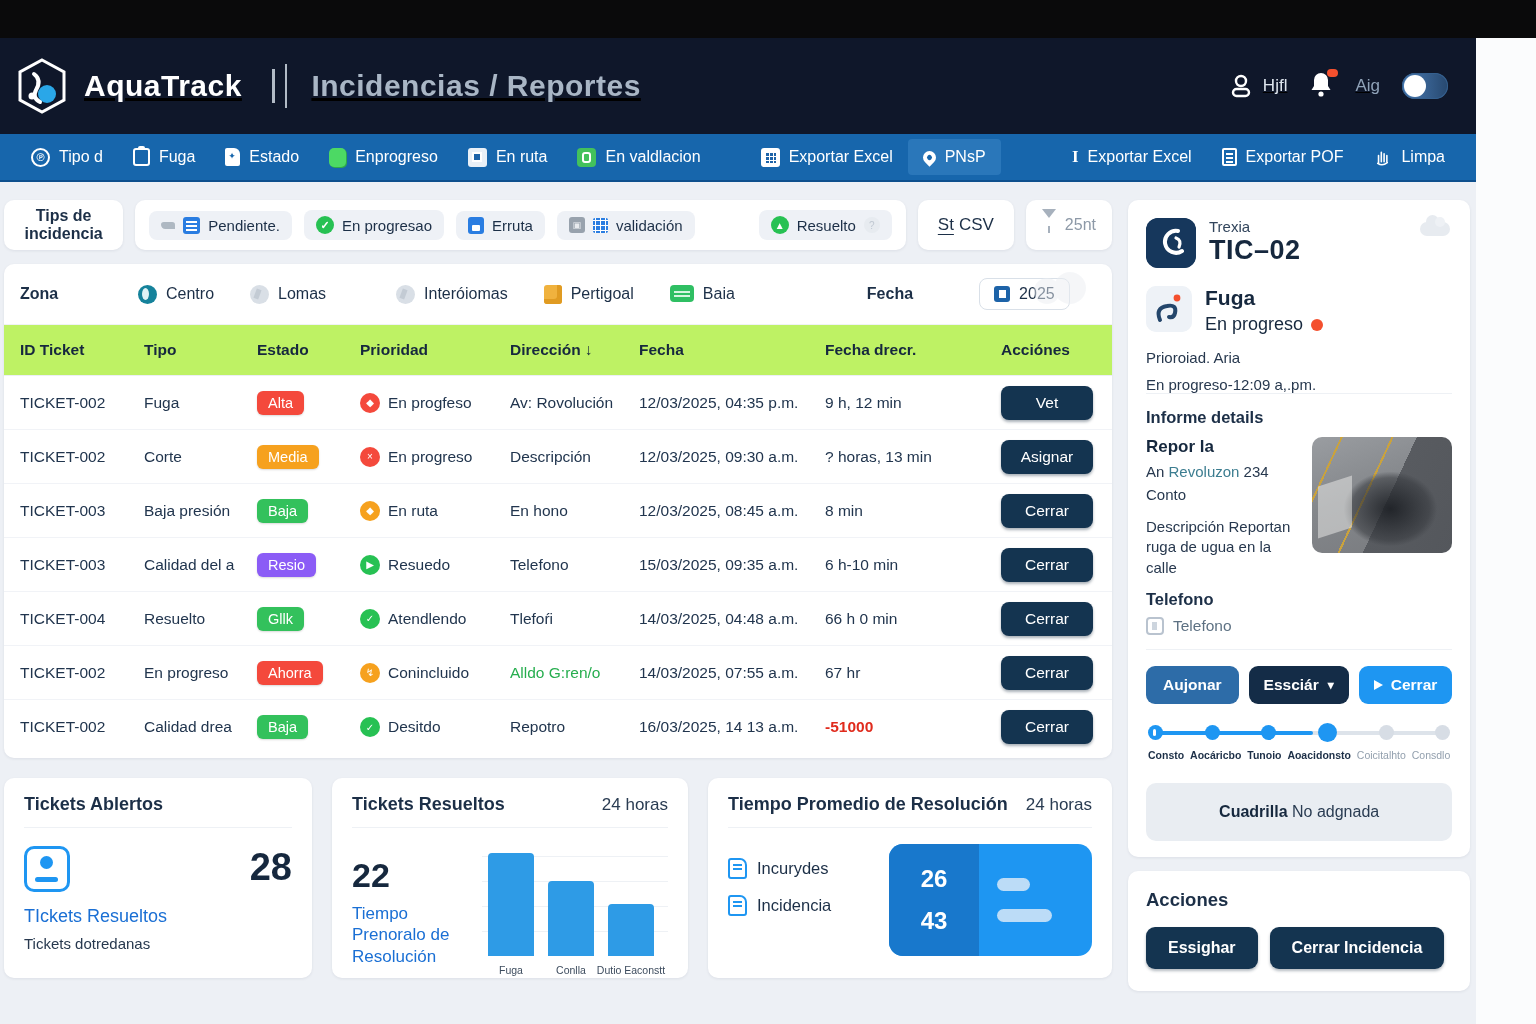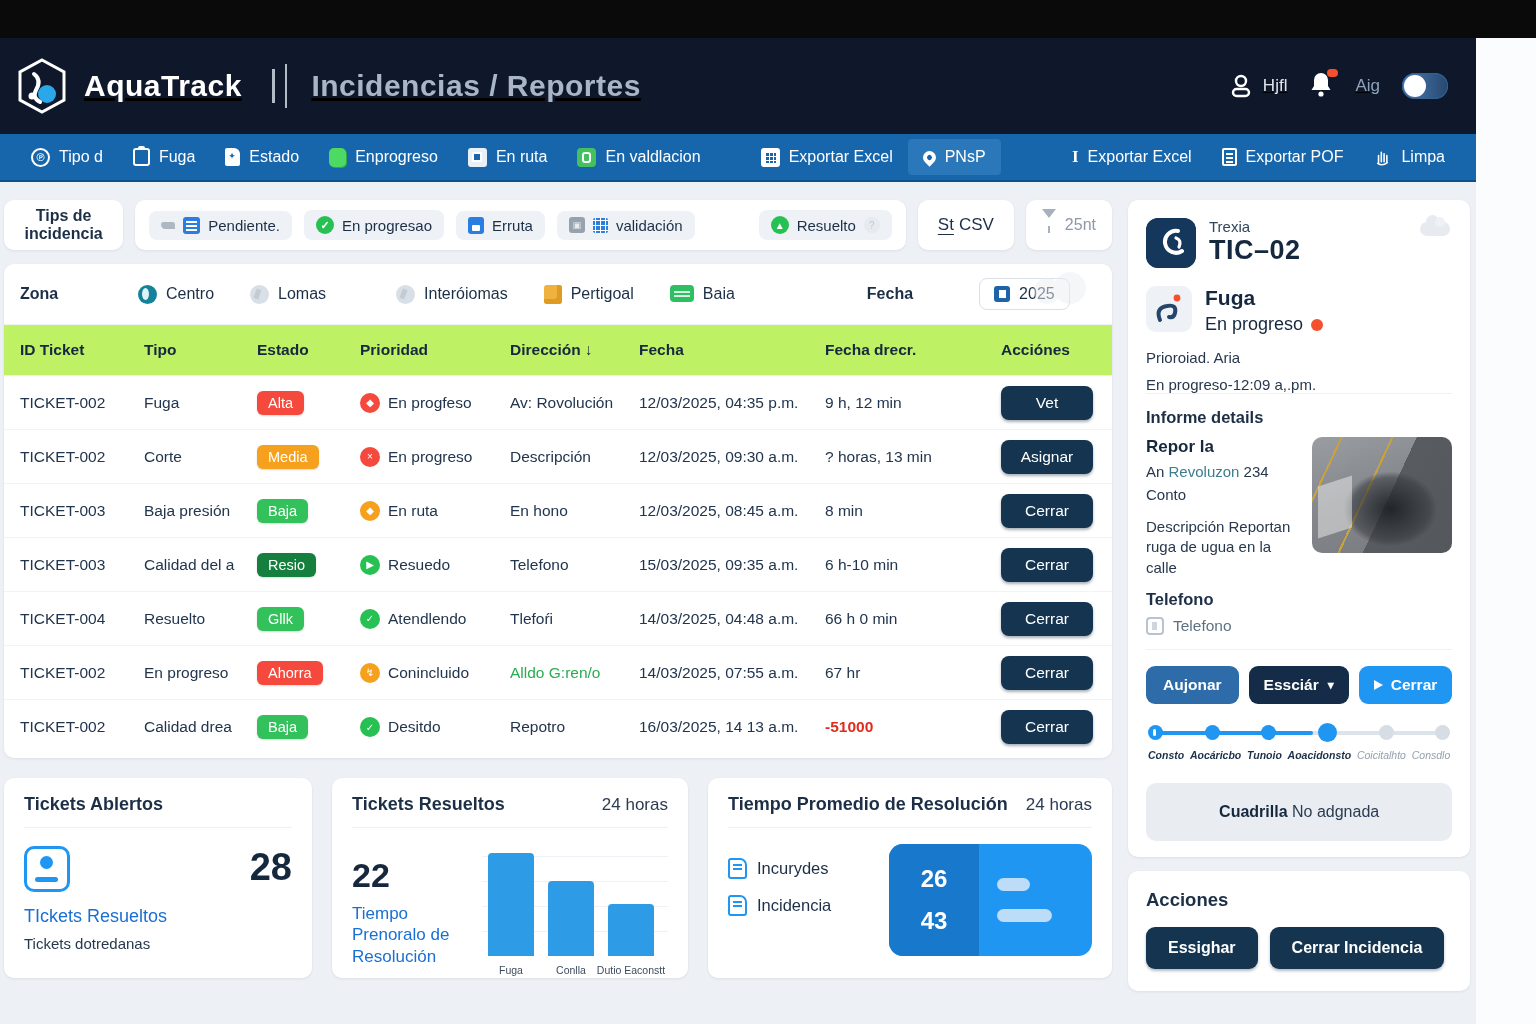--- a/index.html
+++ b/index.html
@@ -95,21 +95,21 @@
   .wm { position:absolute; right:18px; top:8px; width:60px; height:40px; opacity:.5; }
   .wm i { position:absolute; border-radius:50%; background:#eceff3; }
 
   .thead { display:grid; grid-template-columns:124px 113px 103px 150px 129px 186px 176px 1fr; padding:0 16px; height:52px; align-items:center; font-size:15.5px; font-weight:bold; color:#16283e; border-top:1px solid #f0f2f6; border-bottom:1px solid #eceff4; background:#bef264; }
   .trow { display:grid; grid-template-columns:124px 113px 103px 150px 129px 186px 176px 1fr; padding:0 16px; height:54px; align-items:center; font-size:15.5px; color:#21354e; border-bottom:1px solid #f1f3f7; }
   .trow:last-child { border-bottom:none; }
   .badge { display:inline-flex; align-items:center; justify-content:center; color:#fff; font-size:14.5px; border-radius:6px; padding:4px 11px; width:max-content; box-shadow:0 1px 2px rgba(0,0,0,.15); }
   .bg-red { background:#f4493c; }
   .bg-orange { background:#f6a11e; }
   .bg-green { background:#33c15c; }
-  .bg-blue { background:#15803d; }
+  .bg-blue { background:#8b5cf6; }
   .st { display:flex; align-items:center; gap:8px; }
   .st-ico { width:20px; height:20px; border-radius:50%; color:#fff; font-size:10px; display:flex; align-items:center; justify-content:center; flex:none; }
   .st-red { background:#f4493c; }
   .st-orange { background:#f6a11e; }
   .st-green { background:#27c153; }
   .txt-green { color:#27ae4f; }
   .txt-red { color:#e02b1d; font-weight:bold; }
   .act-btn { background:#143450; color:#fff; border:none; border-radius:8px; font-size:15.5px; padding:8px 0; width:92px; cursor:pointer; justify-self:start; font-family:inherit; box-shadow:0 2px 3px rgba(10,30,50,.35); }
 
   
@@ -194,21 +194,21 @@
   .chev { font-size:12px; }
   .stepper { margin-top:20px; position:relative; padding:0 2px; }
   .step-line { position:absolute; top:7px; left:8px; right:8px; height:4px; background:#dde3ea; border-radius:2px; }
   .step-line-active { position:absolute; top:7px; left:8px; width:52%; height:4px; background:#1e96f2; border-radius:2px; }
   .step-dots { display:flex; justify-content:space-between; position:relative; }
   .sdot { width:15px; height:15px; border-radius:50%; background:#d7dde5; margin-top:1px; }
   .sdot.on { background:#1e96f2; }
   .sdot.big { width:19px; height:19px; margin-top:-1px; }
   .sdot.first { position:relative; }
   .sdot.first::after { content:""; position:absolute; left:5px; top:4px; width:3px; height:7px; background:#fff; border-radius:2px; }
-  .step-labels { display:flex; justify-content:space-between; margin-top:7px;font-style:italic; }
+  .step-labels { display:flex; justify-content:space-between; margin-top:7px; }
   .step-labels span { font-size:10.5px; color:#1c2f47; font-weight:bold; }
   .step-labels span.dim { color:#93a0ae; font-weight:normal; }
   .cuadrilla { margin-top:22px; background:#e9edf2; border-radius:10px; text-align:center; padding:20px 0; font-size:16px; color:#2a3c52; }
   .cuadrilla b { color:#16283e; }
   .acard { padding:18px 18px 22px; }
   .acard-title { font-size:18.5px; font-weight:bold; color:#1c2f47; margin-bottom:16px; }
   .acard-btns { display:flex; gap:12px; }
   .btn-navy { background:#143450; padding:12px 22px; font-size:16px; box-shadow:0 2px 3px rgba(10,30,50,.3); }
 </style>
 </head>

